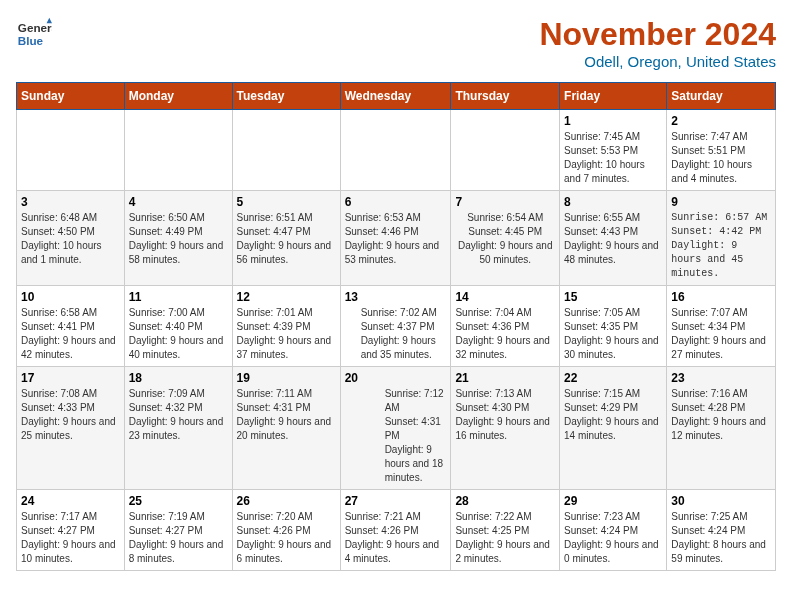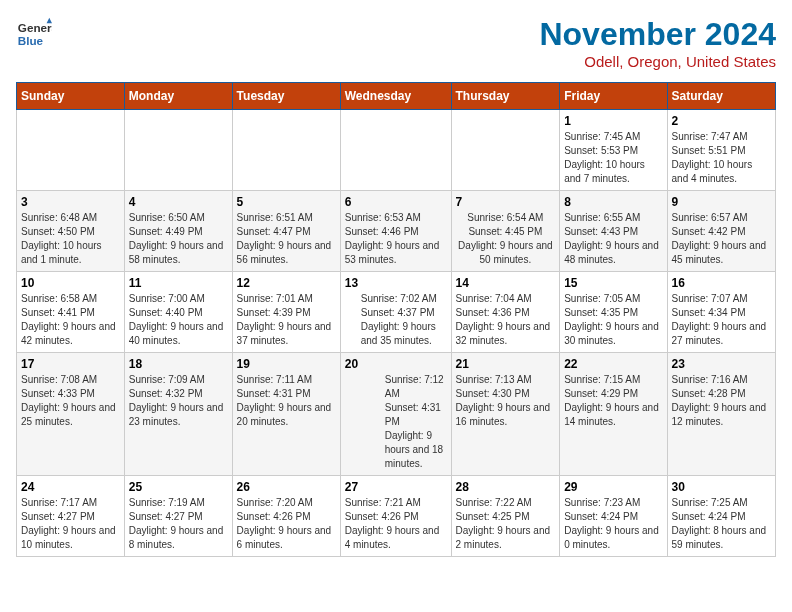--- a/index.html
+++ b/index.html
@@ -24,25 +24,25 @@
     .logo-icon {
       width: 36px;
       height: 36px;
     }
     .title-area {
       text-align: right;
     }
     .month-title {
       font-size: 32px;
       font-weight: bold;
-      color: #0369a1;
+      color: #c2410c;
     }
     .location {
       font-size: 15px;
-      color: #b91c1c;
+      color: #0369a1;
     }
     table {
       width: 100%;
       border-collapse: collapse;
       font-size: 11px;
     }
     thead tr th {
       background-color: #c2410c;
       color: #fff;
       padding: 6px 4px;
@@ -157,21 +157,21 @@
 Daylight: 9 hours and 50 minutes.</div>
         </td>
         <td>
           <div class="day-number">8</div>
           <div class="day-info" style="white-space: pre-line;">Sunrise: 6:55 AM
 Sunset: 4:43 PM
 Daylight: 9 hours and 48 minutes.</div>
         </td>
         <td>
           <div class="day-number">9</div>
-          <div class="day-info" style="white-space: pre-line;">Sunrise: 6:57 AM
+          <div class="day-info" style="white-space: pre-line; font-family: Liberation Mono, monospace;">Sunrise: 6:57 AM
 Sunset: 4:42 PM
 Daylight: 9 hours and 45 minutes.</div>
         </td>
       </tr>
       <tr>
         <td>
           <div class="day-number">10</div>
           <div class="day-info" style="white-space: pre-line;">Sunrise: 6:58 AM
 Sunset: 4:41 PM
 Daylight: 9 hours and 42 minutes.</div>

